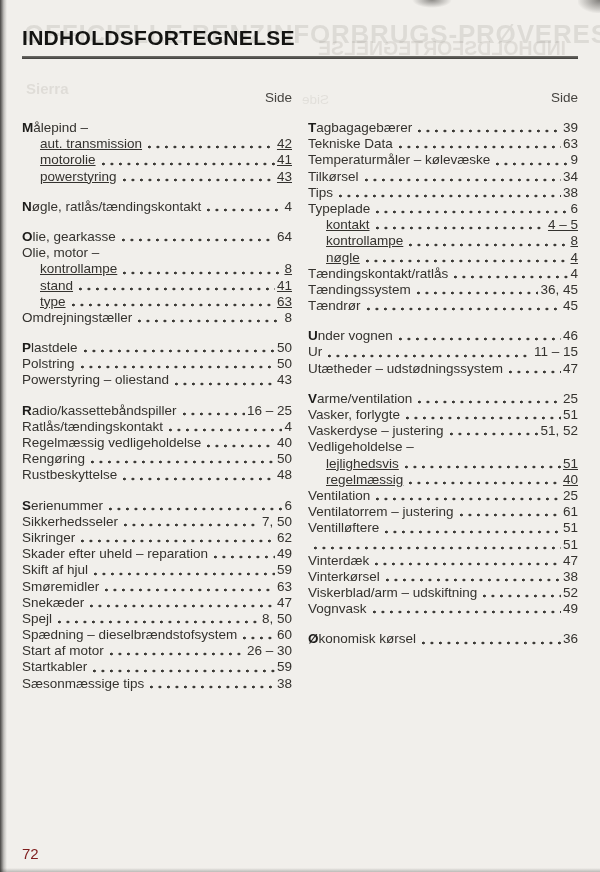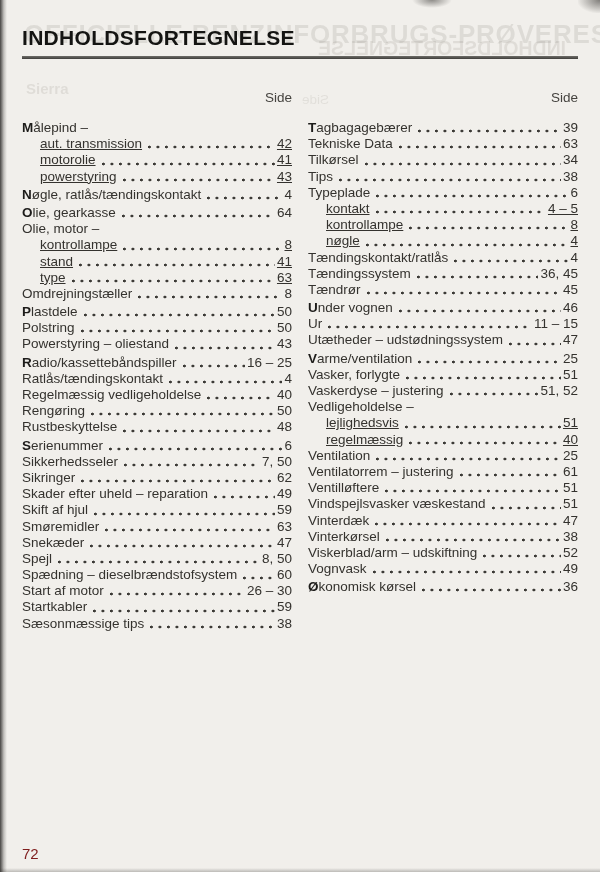--- a/index.html
+++ b/index.html
@@ -58,21 +58,21 @@
   .side-label {
     text-align: right; font-size: 13.5px; color: #45433f; margin-bottom: 15px;
   }
 
   .row {
     display: flex; align-items: baseline;
     height: 16.2px; line-height: 16.2px; font-size: 13.5px;
     color: #34322e;
   }
   .row.indent { padding-left: 18px; text-decoration: underline; }
-  .row.gap { margin-top: 2px; }
+  .row.gap { margin-top: 14px; }
   .label { white-space: nowrap; }
   .label b { font-weight: 700; color: #1d1c1a; }
   .dots {
     flex: 1 1 auto; min-width: 12px;
     align-self: flex-end; height: 6px; margin: 0 2px 2px 6px;
     background-image: radial-gradient(circle at 1.5px 3px, #3c3a36 1.2px, rgba(0,0,0,0) 1.7px);
     background-size: 8.5px 6px;
     background-repeat: repeat-x;
   }
   .pg { white-space: pre; }
@@ -262,20 +262,25 @@
           <span class="label"><b>T</b>agbagagebærer</span>
           <span class="dots"></span>
           <span class="pg">39</span>
         </div>
         <div class="row">
           <span class="label">Tekniske Data</span>
           <span class="dots"></span>
           <span class="pg">63</span>
         </div>
         <div class="row">
+          <span class="label">Temperaturmåler – kølevæske</span>
+          <span class="dots"></span>
+          <span class="pg">9</span>
+        </div>
+        <div class="row">
           <span class="label">Tilkørsel</span>
           <span class="dots"></span>
           <span class="pg">34</span>
         </div>
         <div class="row">
           <span class="label">Tips</span>
           <span class="dots"></span>
           <span class="pg">38</span>
         </div>
         <div class="row">
@@ -365,21 +370,20 @@
           <span class="label">Ventilatorrem – justering</span>
           <span class="dots"></span>
           <span class="pg">61</span>
         </div>
         <div class="row">
           <span class="label">Ventilløftere</span>
           <span class="dots"></span>
           <span class="pg">51</span>
         </div>
         <div class="row">
-          <span class="label">Vindspejlsvasker væskestand</span>
           <span class="dots"></span>
           <span class="pg">51</span>
         </div>
         <div class="row">
           <span class="label">Vinterdæk</span>
           <span class="dots"></span>
           <span class="pg">47</span>
         </div>
         <div class="row">
           <span class="label">Vinterkørsel</span>

